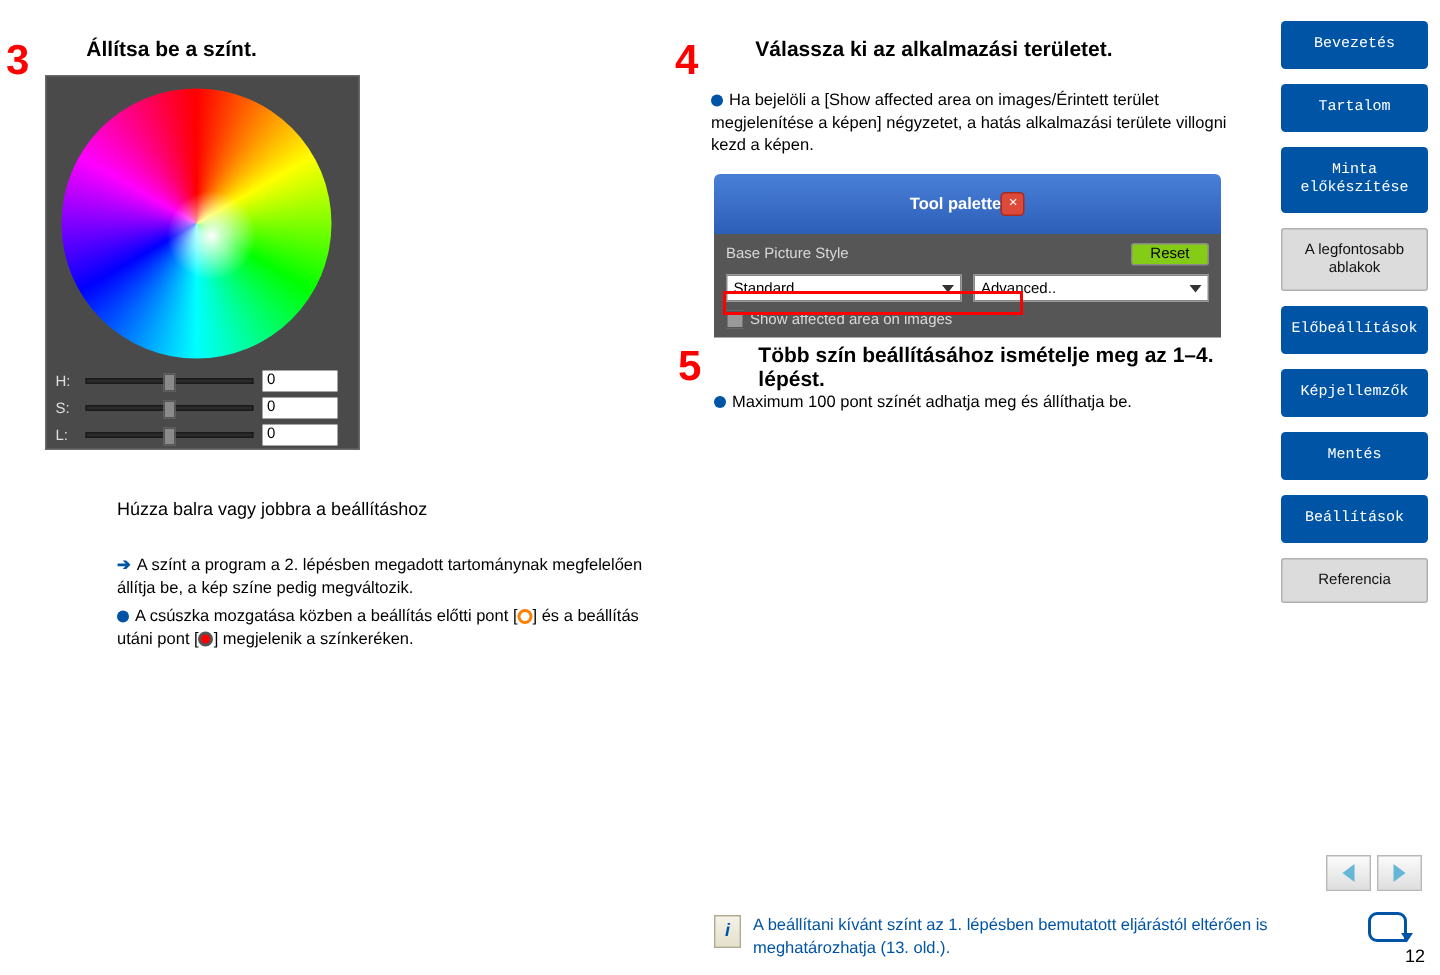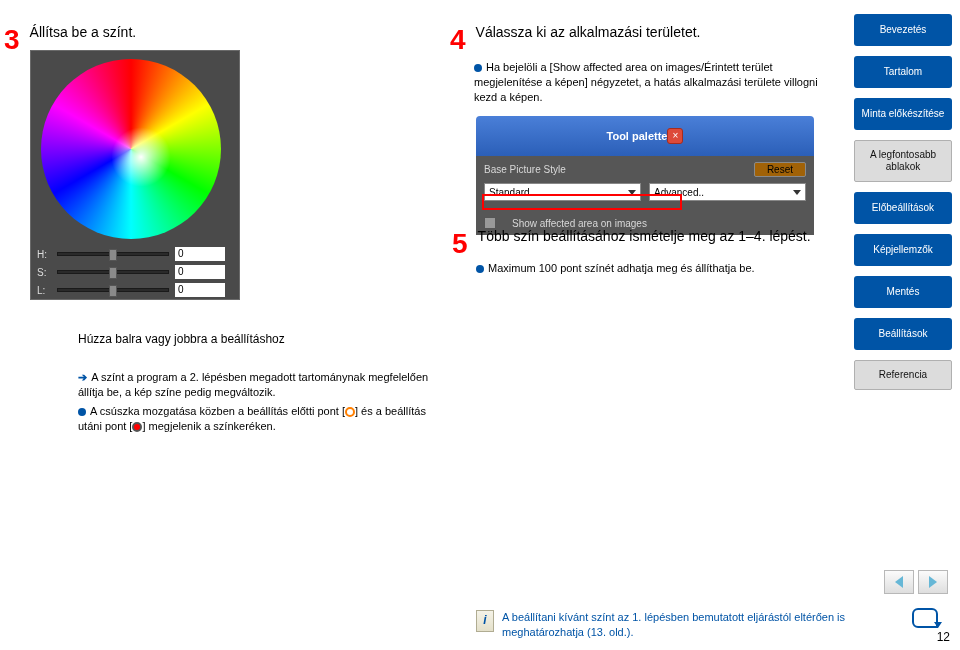--- a/index.html
+++ b/index.html
@@ -1,19 +1,19 @@
 <!DOCTYPE html>
 <html><head>
 <meta charset="utf-8">
 <style>
   * { margin: 0; padding: 0; box-sizing: border-box; }
   body { font-family: Arial, sans-serif; width: 960px; height: 650px; background: #fff; position: relative; overflow: hidden; font-size: 12px; }
 
   .step-num { color: #ff0000; font-weight: bold; font-size: 28px; display: inline-block; vertical-align: top; margin-right: 6px; }
-  .step-title { font-weight: normal; font-size: 14px; }
+  .step-title { font-weight: bold; font-size: 14px; margin-left: 28px; }
 
   .step3 { position: absolute; left: 4px; top: 24px; width: 440px; }
   .step3-title-wrap { display: flex; align-items: flex-start; gap: 4px; }
 
   .wheel-panel { position: absolute; left: 30px; top: 50px; width: 210px; height: 250px; background: #4a4a4a; border: 1px solid #6a6a6a; }
   .wheel-placeholder { position: absolute; left: 10px; top: 8px; width: 180px; height: 180px; border-radius: 50%; background: conic-gradient(from 0deg, #ff0000, #ffff00, #00ff00, #00ffff, #0000ff, #ff00ff, #ff0000); }
   .wheel-center { position: absolute; left: 70px; top: 68px; width: 60px; height: 60px; border-radius: 50%; background: radial-gradient(circle, #fff 0%, rgba(255,255,255,0) 70%); }
 
   .hsl-rows { position: absolute; left: 6px; top: 196px; width: 196px; }
   .hsl-row { display: flex; align-items: center; gap: 6px; margin-bottom: 4px; height: 14px; }
@@ -27,40 +27,40 @@
   .step4-body { margin-left: 24px; margin-top: 4px; font-size: 11px; line-height: 1.35; }
   .blue-dot { display: inline-block; width: 8px; height: 8px; border-radius: 50%; background: #0054a6; vertical-align: middle; margin-right: 4px; }
 
   .tool-palette { position: absolute; left: 476px; top: 116px; width: 338px; }
   .tp-titlebar { height: 40px; background: linear-gradient(#4a7fd8, #2b5fb8); display: flex; align-items: center; justify-content: center; padding: 0 4px; border-top-left-radius: 4px; border-top-right-radius: 4px; }
   .tp-title { color: #fff; font-size: 11px; font-weight: bold; }
   .tp-close { width: 16px; height: 16px; background: #dd4a3a; border: 1px solid #a52c1f; border-radius: 3px; color: #fff; font-size: 10px; line-height: 14px; text-align: center; }
   .tp-body { background: #565656; padding: 6px 8px; }
   .tp-row1 { display: flex; align-items: center; justify-content: space-between; }
   .tp-label { color: #d8d8d8; font-size: 10px; }
-  .tp-btn { background: #a16207; border: 1px solid #8a8a8a; font-size: 10px; padding: 1px 12px; border-radius: 2px; }
+  .tp-btn { background: #84cc16; border: 1px solid #8a8a8a; font-size: 10px; padding: 1px 12px; border-radius: 2px; }
   .tp-row2 { display: flex; gap: 8px; margin-top: 6px; }
   .tp-select { background: #fff; border: 1px solid #888; font-size: 10px; height: 18px; padding: 0 4px; display: flex; align-items: center; justify-content: space-between; text-align: right; }
   .tp-select .arr { border-left: 4px solid transparent; border-right: 4px solid transparent; border-top: 5px solid #333; margin-left: 6px; }
-  .tp-row3 { margin-top: 16px; display: flex; align-items: center; gap: 16px; }
+  .tp-row3 { margin-top: 6px; display: flex; align-items: center; gap: 4px; }
   .tp-row3 .cb { width: 12px; height: 12px; background: #999; border: 1px solid #555; }
   .red-box { position: absolute; border: 2px solid #ff0000; pointer-events: none; }
 
   .step5 { position: absolute; left: 452px; top: 228px; width: 380px; }
   .step5-title-wrap { display: flex; align-items: flex-start; gap: 4px; }
   .step5-body { margin-left: 24px; margin-top: 2px; font-size: 11px; }
 
   .slider-note { position: absolute; left: 78px; top: 332px; width: 360px; font-size: 12px; }
   .slider-note-title { margin-bottom: 24px; font-size: 12px; }
   .arrow-right { display: inline-block; color: #0054a6; font-weight: bold; margin-right: 4px; }
   .circ-empty { display:inline-block; width:10px; height:10px; border:2px solid #ff7f00; border-radius:50%; vertical-align:middle; }
   .circ-fill { display:inline-block; width:10px; height:10px; border:2px solid #555; background:#ff0000; border-radius:50%; vertical-align:middle; }
 
   .sidebar { position: absolute; right: 8px; top: 14px; width: 98px; display: flex; flex-direction: column; gap: 10px; }
-  .side-btn-blue { background: #0054a6; color: #fff; font-size: 10px; padding: 10px 4px; text-align: center; border-radius: 3px; line-height: 1.2; }
+  .side-btn-blue { background: #0054a6; color: #fff; font-size: 10px; padding: 10px 4px; text-align: center; border-radius: 3px; line-height: 1.2; font-family: Liberation Mono, monospace; }
   .side-btn-grey { background: #dcdcdc; color: #111; font-size: 10px; padding: 8px 4px; text-align: center; border: 1px solid #b0b0b0; border-radius: 2px; line-height: 1.2; }
 
   .nav-arrows { position: absolute; right: 12px; bottom: 56px; display: flex; gap: 4px; }
   .nav-arrow { width: 30px; height: 24px; background: linear-gradient(#fbfbfb, #dedede); border: 1px solid #b8b8b8; display: flex; align-items: center; justify-content: center; }
   .tri-l { width:0; height:0; border-top:6px solid transparent; border-bottom:6px solid transparent; border-right:8px solid #66b7d6; }
   .tri-r { width:0; height:0; border-top:6px solid transparent; border-bottom:6px solid transparent; border-left:8px solid #66b7d6; }
 
   .return-icon { position: absolute; right: 22px; bottom: 22px; width: 26px; height: 20px; border: 2px solid #0054a6; border-radius: 6px 6px 0 6px; }
   .return-icon::after { content: ""; position: absolute; right: -6px; bottom: -2px; width: 0; height: 0; border-top: 6px solid #0054a6; border-left: 4px solid transparent; border-right: 4px solid transparent; }
 

